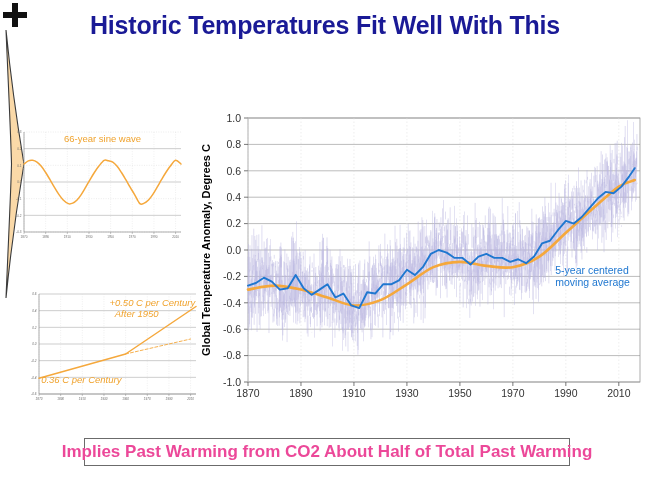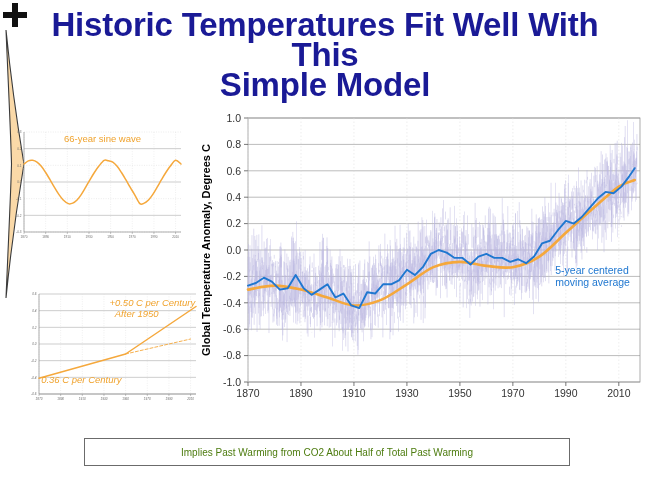--- a/index.html
+++ b/index.html
@@ -21,21 +21,21 @@
     height: 488px;
     background: #ffffff;
   }
   #slide-title {
     position: absolute;
     left: 25px;
     top: 10px;
     width: 600px;
     text-align: center;
     color: #1a1a96;
-    font-size: 33px;
+    font-size: 25px;
     font-weight: bold;
     line-height: 30px;
     letter-spacing: -0.2px;
   }
   #slide-title .line { display: block; }
 
   .panel { position: absolute; }
 
   #sine-panel   { left: 4px;  top: 126px; width: 180px; height: 118px; text-align: center; }
   #trend-panel  { left: 19px;  top: 288px; width: 180px; height: 118px; font-style: italic; }
@@ -49,39 +49,39 @@
     top: 438px;
     width: 484px;
     height: 26px;
     border: 1px solid #6b6b6b;
     background: #ffffff;
     display: flex;
     align-items: center;
     justify-content: center;
   }
   #caption-text {
-    font-size: 10px;
-    color: #4d7c0f;
+    font-size: 17px;
+    color: #ec4899;
     white-space: nowrap;
+    font-weight: bold;
   }
   svg { display: block; }
   .mini-tick { font-size: 3.1px; fill: #6d6d6d; font-family: "Liberation Sans", sans-serif; }
   .mini-note { font-size: 9.5px; fill: #f0a32e; font-family: "Liberation Sans", sans-serif; }
   .main-tick { font-size: 10.5px; fill: #333333; font-family: "Liberation Sans", sans-serif; }
   .main-axis-title { font-size: 11px; fill: #000000; font-weight: bold; font-family: "Liberation Sans", sans-serif; }
   .main-annot { font-size: 10.5px; fill: #1f77d0; font-family: "Liberation Sans", sans-serif; }
 </style>
 </head>
 <body>
 
 <div id="slide">
 
   <div id="slide-title">
     <span class="line">Historic Temperatures Fit Well With This</span>
-    <span class="line">Simple Model</span>
   </div>
 
   <div class="panel" id="sine-panel">
     <svg id="svg-sine" width="180" height="118" viewBox="0 0 180 118">
         <rect x="20" y="6" width="157" height="100" fill="#ffffff"></rect>
         <line x1="20" y1="106" x2="177" y2="106" stroke="#d9d9d9" stroke-width="0.5" stroke-dasharray="1,1.4"></line>
         <text x="17.5" y="107.3" text-anchor="end" class="mini-tick">-0.3</text>
         <line x1="20" y1="89.33333333333334" x2="177" y2="89.33333333333334" stroke="#9a9a9a" stroke-width="0.5" stroke-dasharray="none"></line>
         <text x="17.5" y="90.63333333333334" text-anchor="end" class="mini-tick">-0.2</text>
         <line x1="20" y1="72.66666666666667" x2="177" y2="72.66666666666667" stroke="#d9d9d9" stroke-width="0.5" stroke-dasharray="1,1.4"></line>

